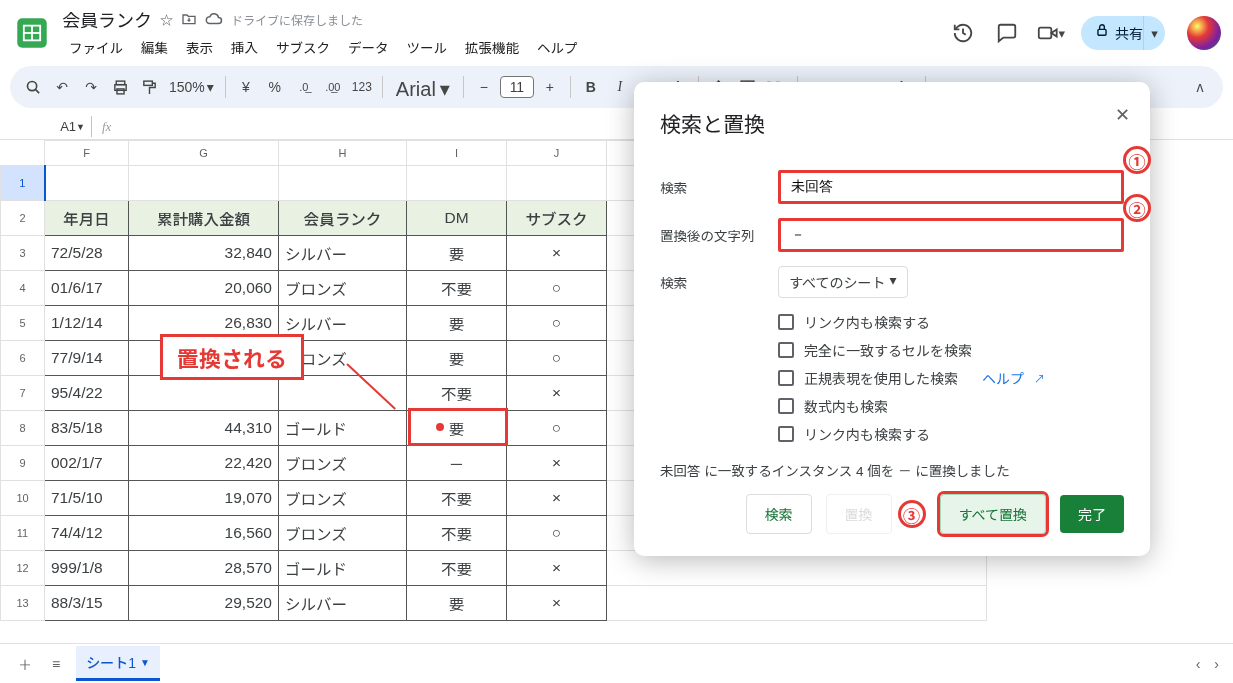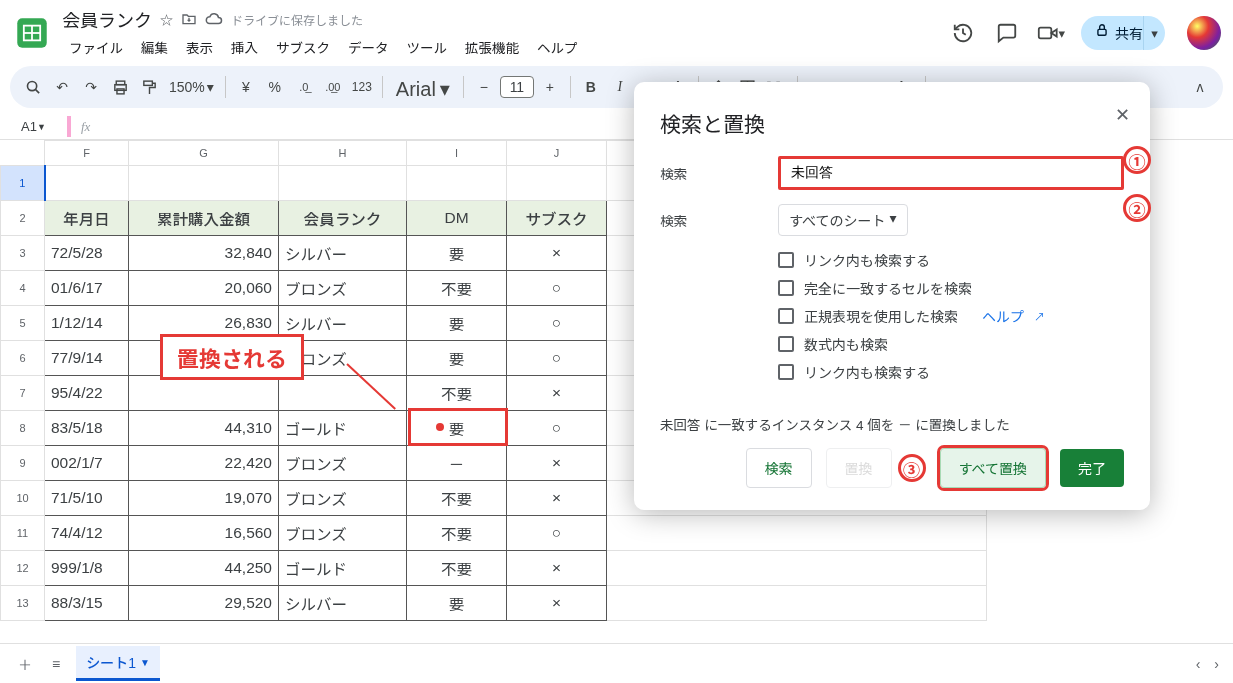--- a/index.html
+++ b/index.html
@@ -26,21 +26,21 @@
 
 .tools{display:flex;align-items:center;gap:3px;padding:4px 10px;margin:6px 10px 0 10px;background:#edf2fa;border-radius:24px;height:42px}
 .tool{min-width:26px;height:28px;display:flex;align-items:center;justify-content:center;color:#444746;cursor:pointer;border-radius:4px;font-size:14px}
 .tsep{width:1px;height:22px;background:#c7c7c7;margin:0 4px}
 .zoom{display:flex;align-items:center;gap:2px;font-size:14px;padding:0 4px}
 .font-name{font-size:20px;padding:0 6px;display:flex;align-items:flex-end;gap:4px}
 .fs-box{border:1px solid #747775;border-radius:4px;width:34px;height:22px;display:flex;align-items:center;justify-content:center;font-size:14px;background:#fff}
 
 
 .fx-row{display:flex;align-items:center;height:26px;border-bottom:1px solid #e0e0e0;padding:2px 10px 2px 0;margin:6px 0 0 0}
-.name-box{width:71px;display:flex;align-items:center;justify-content:center;padding:0 6px;font-size:13px;color:#3c4043;border-right:4px solid #f9a8d4;height:100%}
+.name-box{width:92px;display:flex;align-items:center;justify-content:flex-end;padding:0 6px;font-size:13px;color:#3c4043;border-right:1px solid #f9a8d4;height:100%}
 .fx-lbl{font-style:italic;color:#9aa0a6;padding:0 10px;font-family:Liberation Serif, serif}
 
 
 .sheet-wrap{flex:1;position:relative;overflow:hidden}
 table.grid{border-collapse:collapse;table-layout:fixed}
 .chdr td{background:#fff;text-align:center;height:25px;border:1px solid #e0e0e0;color:#5f6368;font-size:11px}
 .chdr td.corner{width:44px;background:#fff;border-top:none;border-left:none}
 .ch{width:100px}
 td.rh{background:#fff;text-align:center;color:#5f6368;font-size:11px;border:1px solid #e0e0e0;height:35px;width:44px}
 td.rh.sel{background:#d3e3fd;color:#0b57d0;border-right:2px solid #0b57d0;position:relative}
@@ -54,30 +54,30 @@
 .fillrest{width:380px;border:1px solid #e0e0e0}
 
 
 .anno-red-box{position:absolute;border:3px solid #e53935;background:#fff;padding:4px 14px;color:#e53935;font-weight:700;font-size:22px;z-index:5}
 .anno-cell-red{position:absolute;border:3px solid #e53935;z-index:4;pointer-events:none}
 .anno-line{position:absolute;width:2px;background:#e53935;z-index:4;pointer-events:none}
 .anno-dot{position:absolute;width:8px;height:8px;border-radius:50%;background:#e53935;z-index:5}
 
 
 .dialog{position:absolute;top:82px;left:634px;width:516px;background:#fff;border-radius:10px;box-shadow:0 4px 28px rgba(0,0,0,.28);padding:26px 26px 22px 26px;z-index:10}
-.dlg-title{font-size:21px;color:#202124;margin-bottom:18px}
+.dlg-title{font-size:21px;color:#202124;margin-bottom:32px}
 .dlg-close{position:absolute;top:22px;right:20px;font-size:18px;color:#5f6368;cursor:pointer}
 .dlg-row{display:flex;align-items:center;margin-bottom:14px;gap:14px}
 .dlg-label{width:104px;font-size:13.5px;color:#3c4043}
 .dlg-input{flex:1;height:34px;border:1px solid #dadce0;border-radius:4px;padding:0 10px;font-size:14px;outline:none}
 .dlg-input.hl{border:3px solid #e53935;border-radius:2px}
 .dlg-select{display:inline-flex;align-items:flex-start;gap:4px;border:1px solid #dadce0;border-radius:4px;padding:5px 10px;font-size:14px;cursor:pointer}
 .chk-row{display:flex;align-items:center;gap:10px;margin:8px 0 0 118px;font-size:14px}
 .chk{width:16px;height:16px;border:2px solid #5f6368;border-radius:2px}
-.dlg-msg{font-size:13.5px;margin:32px 0 14px 0}
+.dlg-msg{font-size:13.5px;margin:16px 0 14px 0}
 .dlg-btns{display:flex;justify-content:flex-end;gap:14px;align-items:center}
 .btn{padding:9px 18px;border-radius:4px;font-size:14px;cursor:pointer;border:1px solid #dadce0;background:#fff;color:#137333}
 .btn.ghost{color:#b0b0b0}
 .btn.active{border:1px solid #a8dab5;background:#e6f4ea}
 .btn.primary{background:#188038;color:#fff;border:none}
 .btn.hl{outline:3px solid #e53935}
 .num-circle{width:28px;height:28px;border:3px solid #e53935;border-radius:50%;display:flex;align-items:center;justify-content:center;color:#e53935;font-weight:700;font-size:17px;position:absolute}
 
 
 .tabs{height:40px;border-top:1px solid #e0e0e0;display:flex;align-items:center;padding:0 14px;gap:12px;font-size:14px}
@@ -363,21 +363,21 @@
   <td class="cell left">74/4/12</td>
   <td class="cell right">16,560</td>
   <td class="cell left">ブロンズ</td>
   <td class="cell">不要</td>
   <td class="cell">○</td>
   <td class="cell fillrest" style="border:1px solid #e0e0e0"></td>
           </tr>
           <tr>
             <td class="rh">12</td>
   <td class="cell left">999/1/8</td>
-  <td class="cell right">44,250</td>
+  <td class="cell right">28,570</td>
   <td class="cell left">ゴールド</td>
   <td class="cell">不要</td>
   <td class="cell">×</td>
   <td class="cell fillrest" style="border:1px solid #e0e0e0"></td>
           </tr>
           <tr>
             <td class="rh">13</td>
   <td class="cell left">88/3/15</td>
   <td class="cell right">29,520</td>
   <td class="cell left">シルバー</td>
@@ -410,20 +410,24 @@
   <div class="dialog">
     <div class="dlg-title">検索と置換</div>
     <span class="dlg-close">✕</span>
 
     <div class="dlg-row">
       <span class="dlg-label">検索</span>
       <input class="dlg-input hl" value="未回答" style="">
     </div>
     <span class="num-circle" style="top:64px;right:-1px">①</span>
 
+    <div class="dlg-row">
+      <span class="dlg-label">置換後の文字列</span>
+      <input class="dlg-input hl" value="－" style="">
+    </div>
     <span class="num-circle" style="top:112px;right:-1px">②</span>
 
     <div class="dlg-row" style="margin-top:6px">
       <span class="dlg-label">検索</span>
       <span class="dlg-select"><span>すべてのシート</span> ▾</span>
     </div>
 
     <div class="chk-row">
         <span class="chk"></span>
         <span>リンク内も検索する</span>

